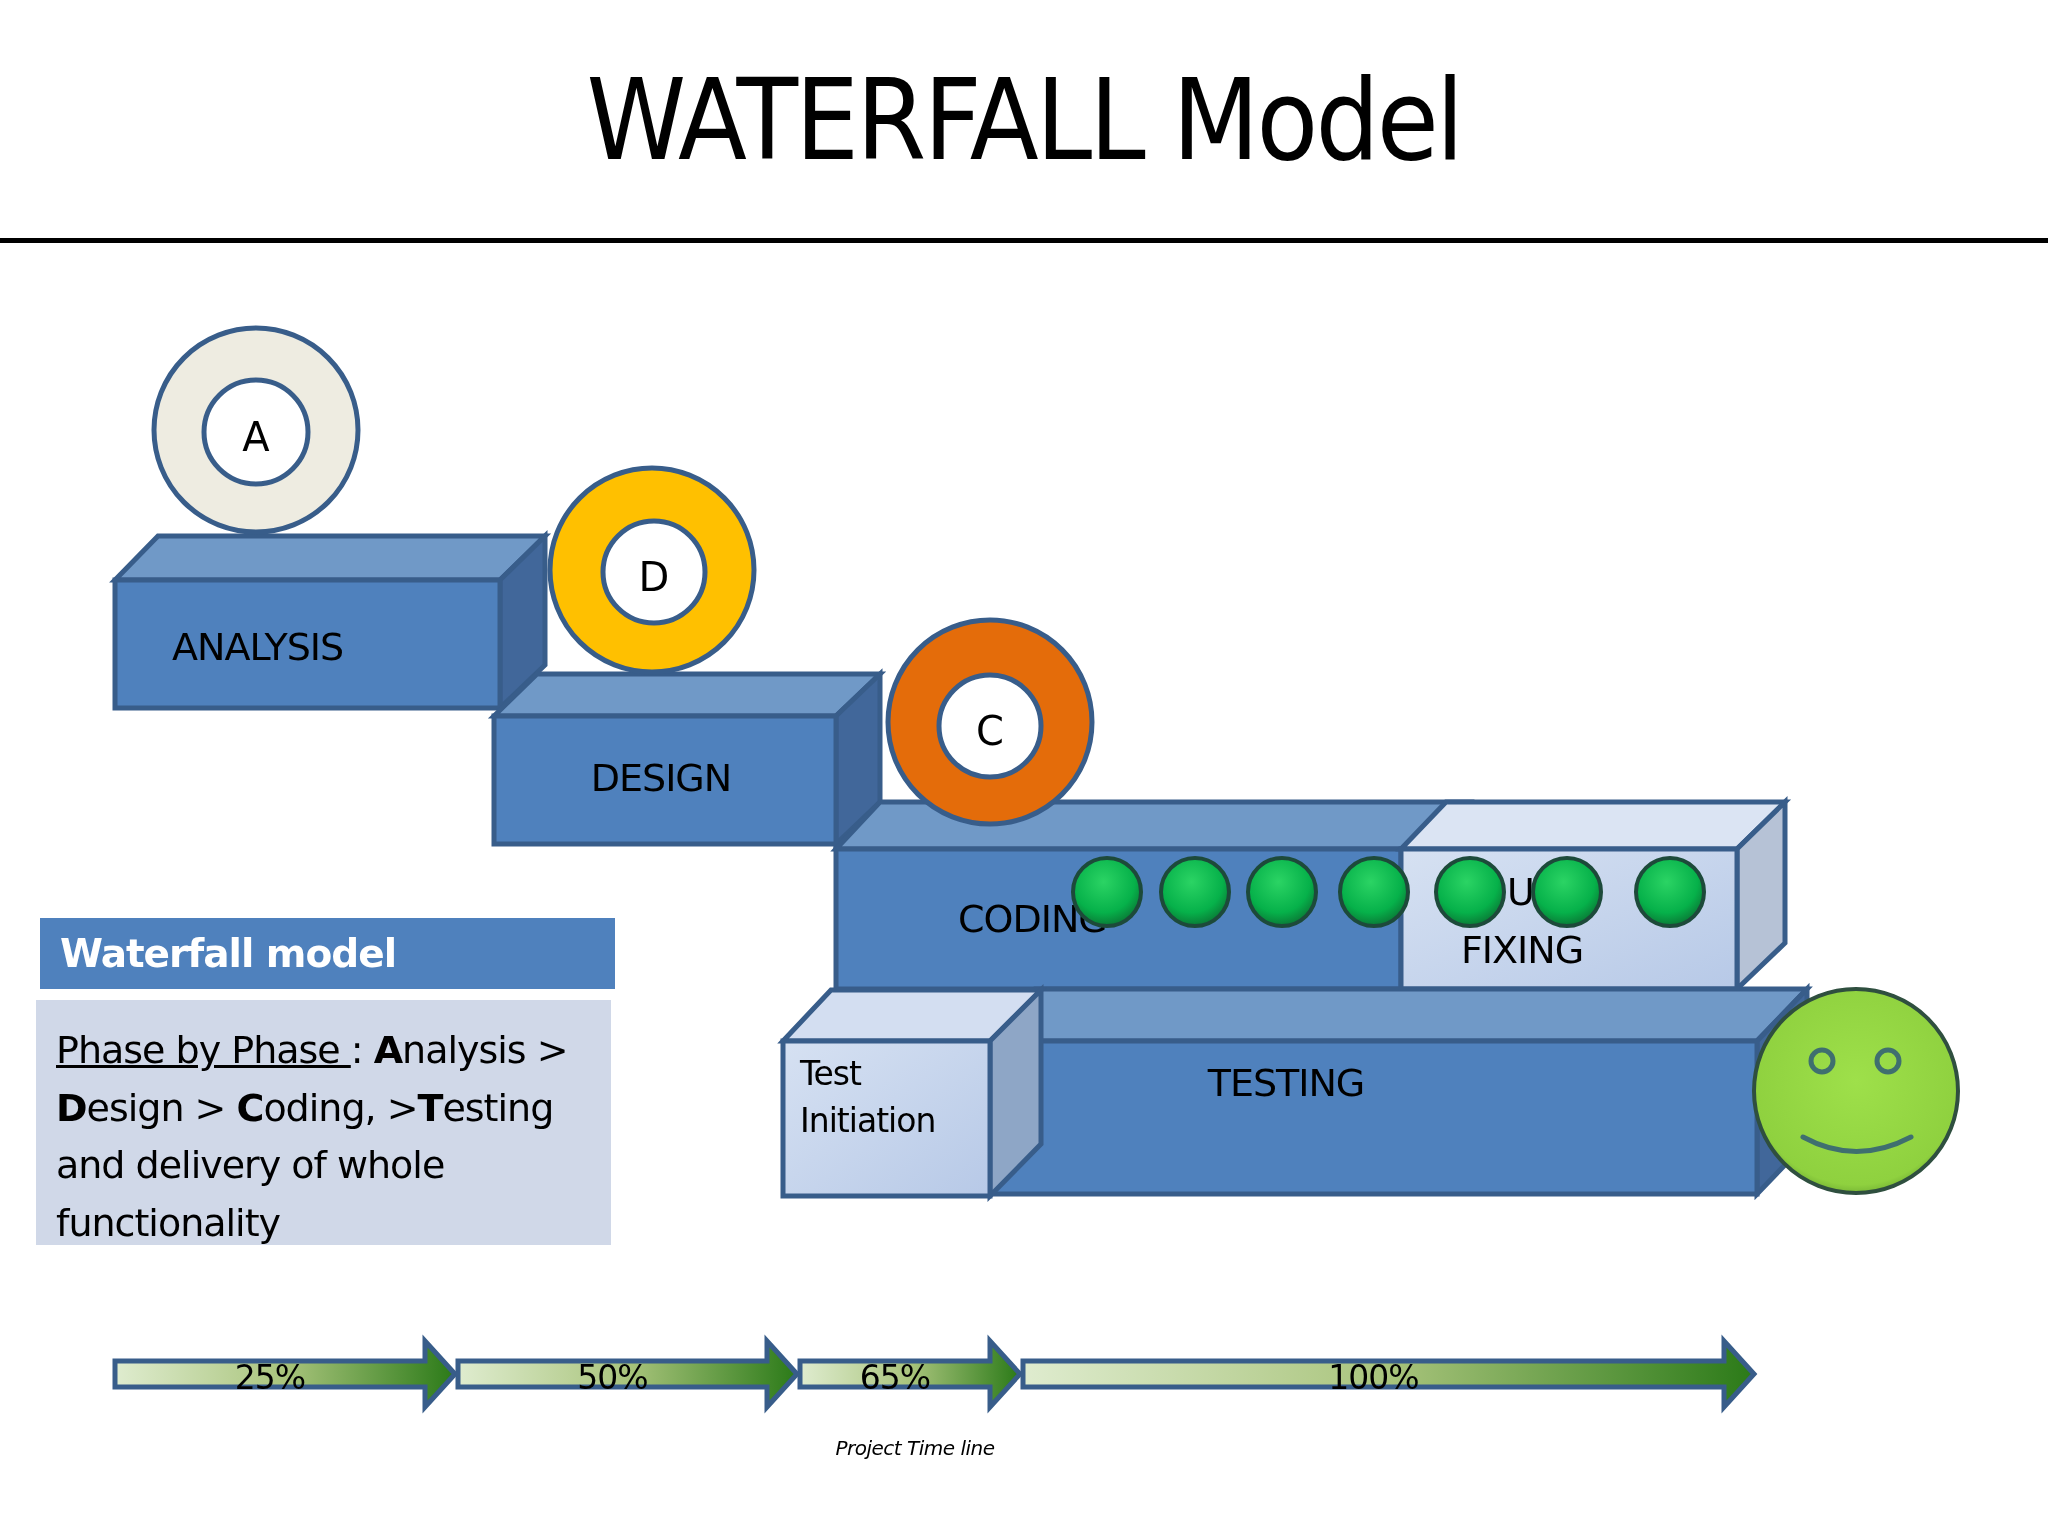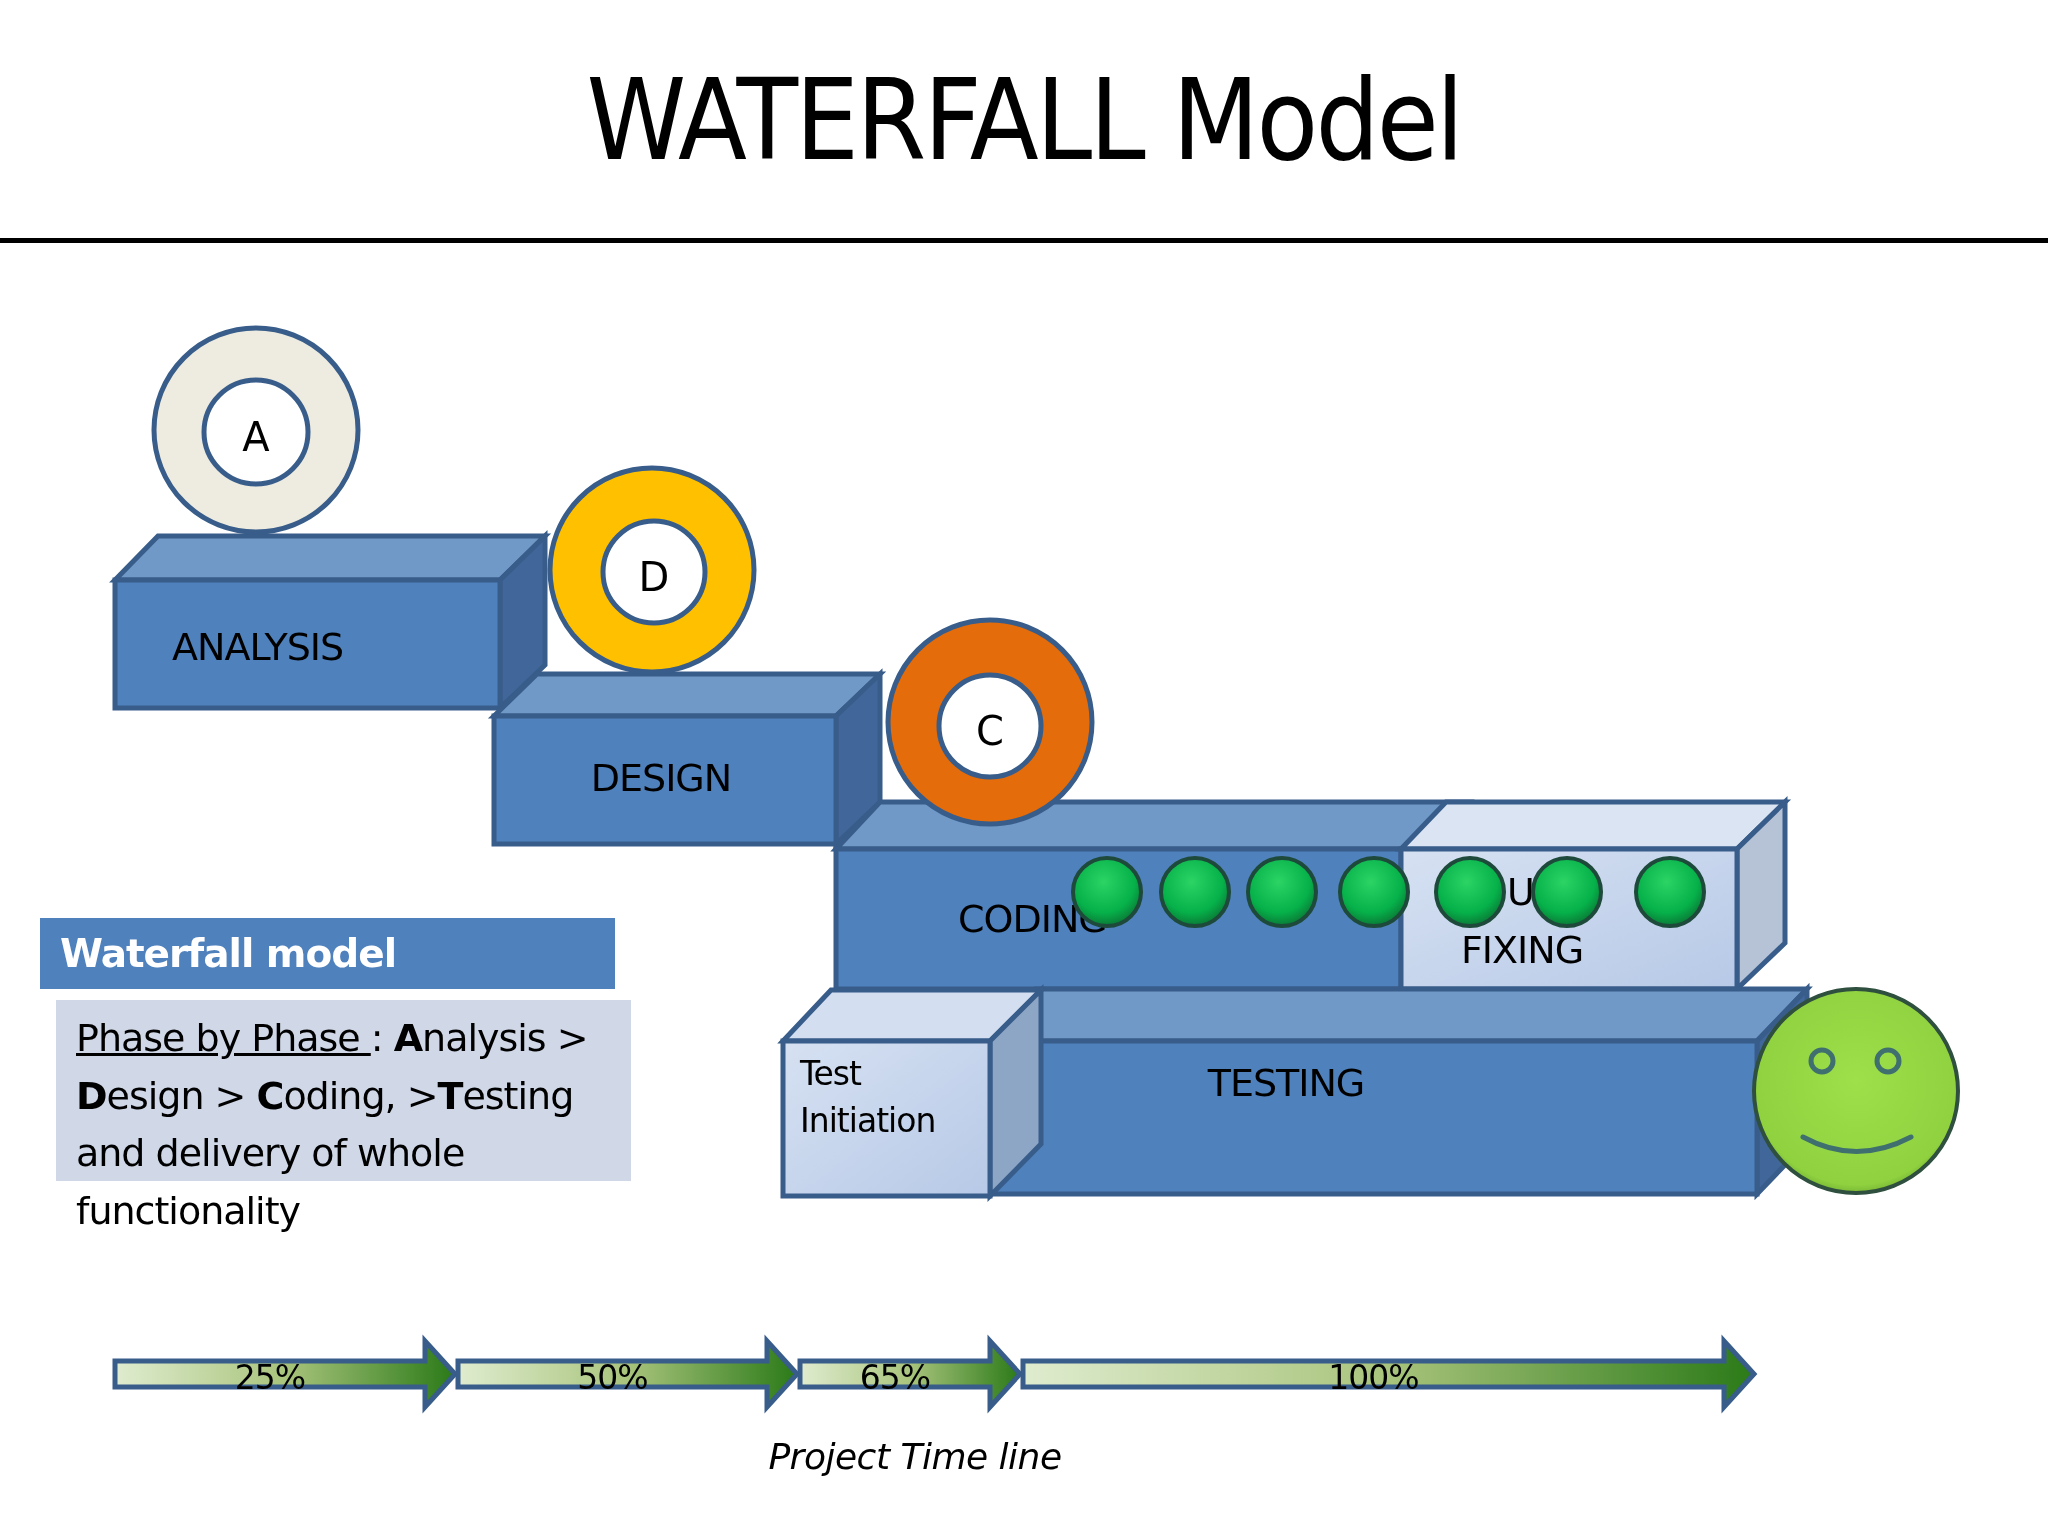--- a/index.html
+++ b/index.html
@@ -2,23 +2,23 @@
 <html><head>
 <meta charset="utf-8">
 <style>
   html, body { margin:0; padding:0; background:#ffffff; }
   body { width:2048px; height:1536px; position:relative; overflow:hidden; font-family:"Liberation Sans", sans-serif; }
   .title { position:absolute; left:0; width:2048px; top:55px; text-align:center; font-family:"DejaVu Sans", sans-serif; font-size:112px; letter-spacing:-3px; color:#000; transform:scaleX(0.9); transform-origin:center; }
   .rule { position:absolute; left:0; top:238px; width:2048px; height:5px; background:#000; }
   svg.diagram { position:absolute; left:0; top:0; }
   .lbl { font-family:"DejaVu Sans", sans-serif; fill:#000; }
   .info-header { position:absolute; left:40px; top:918px; width:575px; height:71px; background:#4f81bd; color:#fff; font-family:"DejaVu Sans", sans-serif; font-weight:bold; font-size:39px; line-height:71px; padding-left:20px; box-sizing:border-box; letter-spacing:-1px; }
-  .info-body { position:absolute; left:56px; top:1000px; width:575px; height:181px; background:#d0d8e8; color:#000; font-family:"DejaVu Sans", sans-serif; font-size:38px; line-height:57.5px; padding:10px 10px 0 20px; box-sizing:border-box; letter-spacing:-1px; }
+  .info-body { position:absolute; left:36px; top:1000px; width:575px; height:245px; background:#d0d8e8; color:#000; font-family:"DejaVu Sans", sans-serif; font-size:38px; line-height:57.5px; padding:22px 10px 0 20px; box-sizing:border-box; letter-spacing:-1px; }
   .info-body u { text-decoration:underline; }
-  .caption { position:absolute; left:700px; width:430px; top:1436px; text-align:center; font-family:"DejaVu Sans", sans-serif; font-style:italic; font-size:36px; color:#000; letter-spacing:-0.5px; }
+  .caption { position:absolute; left:700px; width:430px; top:1436px; text-align:center; font-family:"DejaVu Sans", sans-serif; font-style:italic; font-size:20px; color:#000; letter-spacing:-0.5px; }
 </style>
 </head>
 <body>
 
 <div class="title">WATERFALL Model</div>
 <div class="rule"></div>
 
 <svg class="diagram" width="2048" height="1536" viewBox="0 0 2048 1536">
   <defs>
     <linearGradient id="arrowGrad" x1="0" y1="0" x2="1" y2="0">

